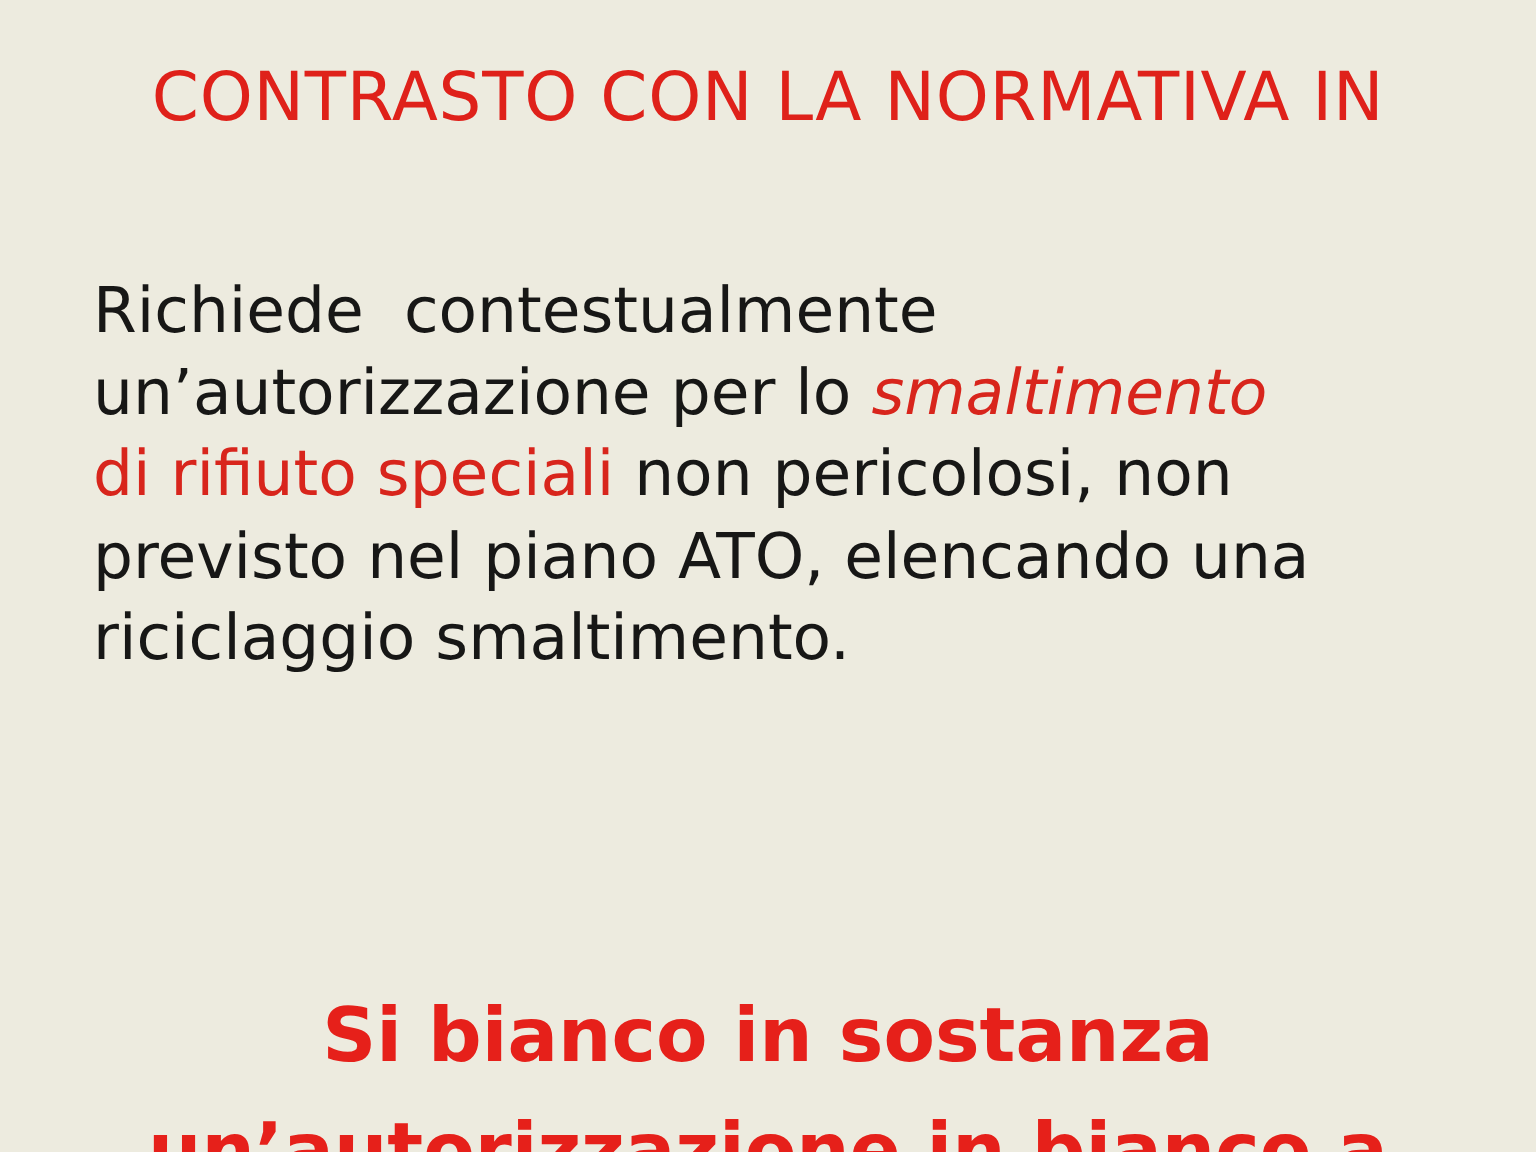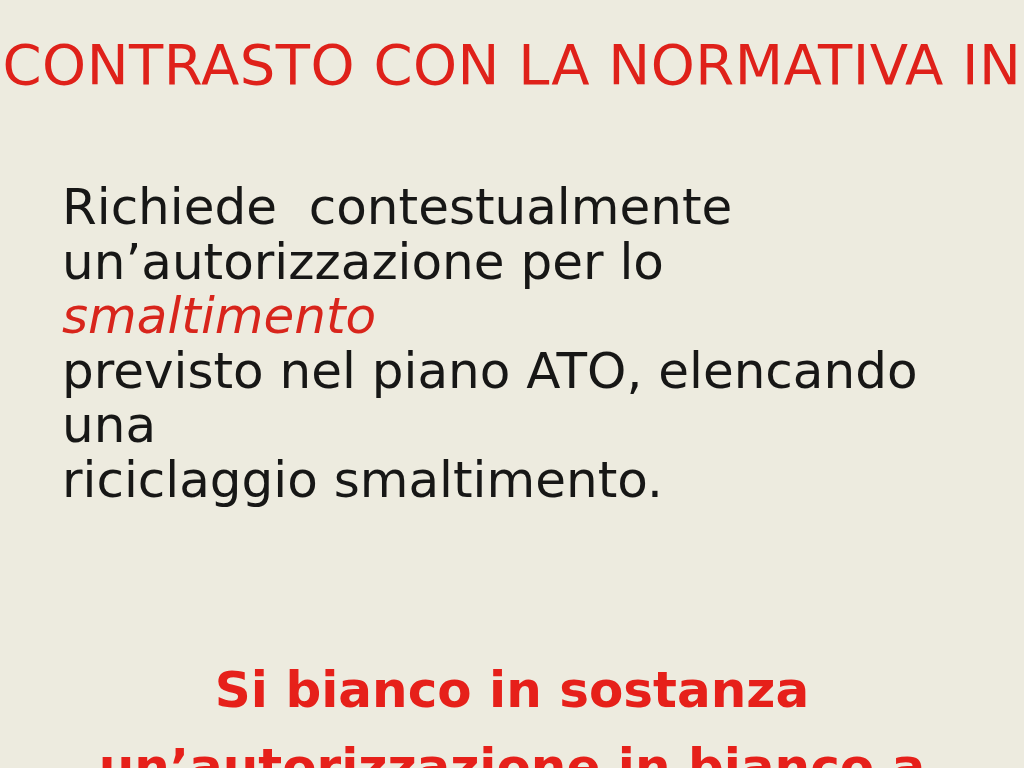--- a/index.html
+++ b/index.html
@@ -13,34 +13,34 @@
     height: 768px;
     overflow: hidden;
     background: #edebdf;
     font-family: "DejaVu Sans", "Liberation Sans", sans-serif;
     -webkit-font-smoothing: antialiased;
   }
   .slide-title {
     margin: 0;
     padding-top: 36px;
     text-align: center;
-    font-size: 56px;
+    font-size: 45px;
     line-height: 57px;
     font-weight: 400;
     letter-spacing: 0.5px;
   }
   .slide-title .title-line {
     display: block;
   }
   .body-text {
     position: absolute;
     left: 62px;
     top: 180px;
     width: 910px;
-    font-size: 50px;
+    font-size: 42px;
     line-height: 54.5px;
     color: #171716;
   }
   .body-line {
     white-space: pre-wrap;
   }
   .footer-text {
     position: absolute;
     left: 0;
     top: 652px;
@@ -60,20 +60,21 @@
 
 <div class="slide">
 
   <h1 class="slide-title" style="color:#df211a;">
     <span class="title-line">CONTRASTO CON LA NORMATIVA IN</span>
   </h1>
 
   <div class="body-text">
     <div class="body-line">Richiede  contestualmente</div>
     <div class="body-line"><span>un’autorizzazione per lo </span><span style="color:#d8251c;font-style:italic;">smaltimento</span></div>
+    <div class="body-line"><span style="color:#d8251c;">di rifiuto speciali</span><span> non pericolosi, non</span></div>
     <div class="body-line">previsto nel piano ATO, elencando una</div>
     <div class="body-line">riciclaggio smaltimento.</div>
   </div>
 
   <div class="footer-text" style="color:#e6201a;">
     <span class="footer-line">Si bianco in sostanza</span>
     <span class="footer-line">un’autorizzazione in bianco a</span>
   </div>
 
 </div>

